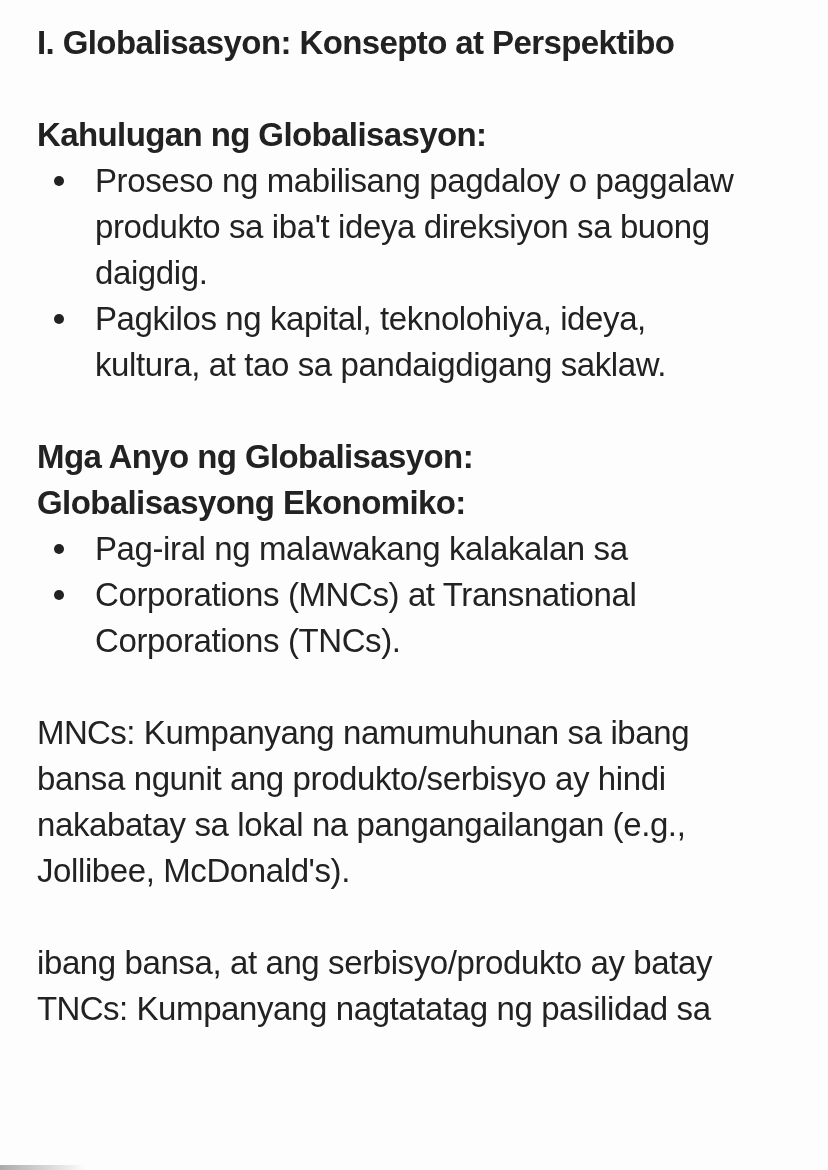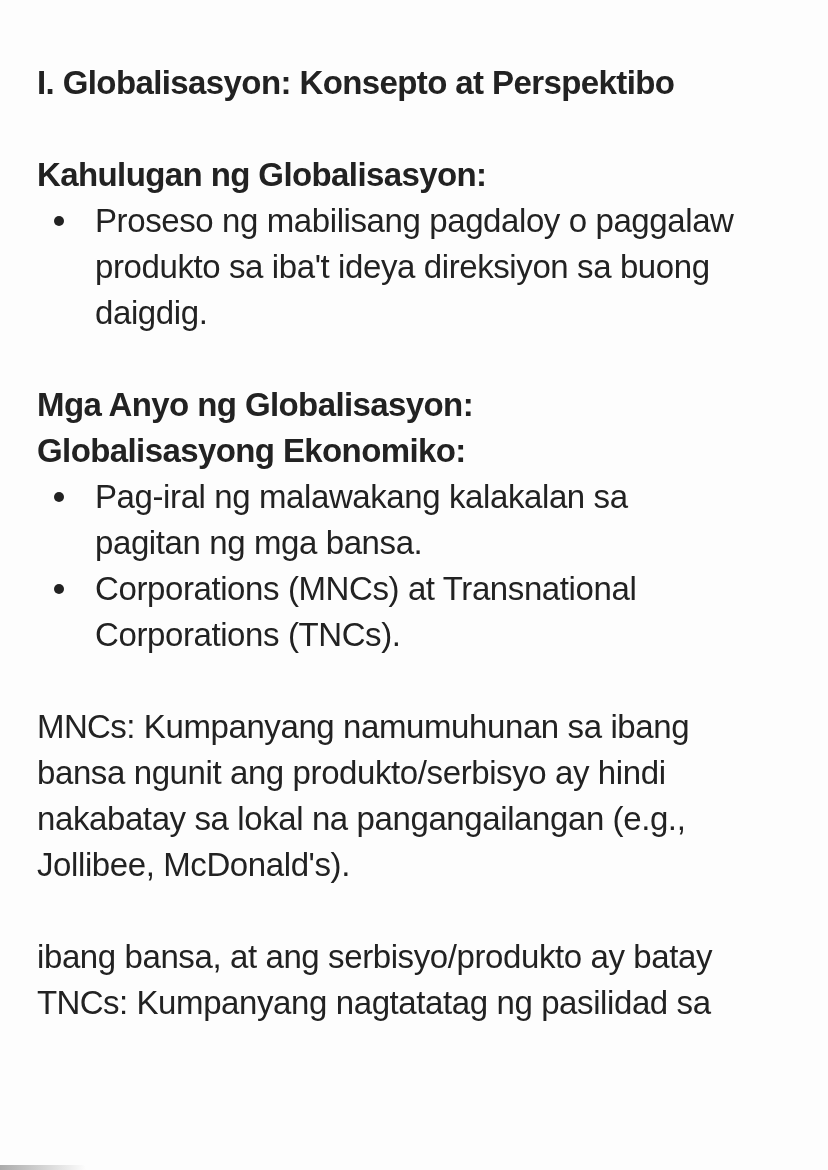--- a/index.html
+++ b/index.html
@@ -10,21 +10,20 @@
     overflow: hidden;
     background: #fdfdfd;
   }
   body {
     font-family: "Liberation Sans", "DejaVu Sans", sans-serif;
     color: #222222;
     position: relative;
   }
   .content {
     padding: 20px 35px 0 37px;
-    margin-top: 40px;
   }
   .line {
     display: block;
     height: 46px;
     line-height: 46px;
     font-size: 33px;
     letter-spacing: -0.4px;
     white-space: nowrap;
   }
   .title, .heading {
@@ -84,32 +83,40 @@
       <div class="bullet-item">
         <span class="bullet-marker">
           <span class="dot"></span>
         </span>
         <div class="bullet-text">
           <div class="line">Proseso ng mabilisang pagdaloy o paggalaw</div>
           <div class="line">produkto sa iba't ideya direksiyon sa buong</div>
           <div class="line">daigdig.</div>
         </div>
       </div>
+      <div class="bullet-item">
+        <span class="bullet-marker">
+          <span class="dot"></span>
+        </span>
+        <div class="bullet-text">
+          <div class="line">Pagkilos ng kapital, teknolohiya, ideya,</div>
+          <div class="line">kultura, at tao sa pandaigdigang saklaw.</div>
+        </div>
+      </div>
     </div>
     <div class="spacer"></div>
     <div class="line heading">Mga Anyo ng Globalisasyon:</div>
     <div class="line heading">Globalisasyong Ekonomiko:</div>
     <div class="bullet-list">
       <div class="bullet-item">
         <span class="bullet-marker">
           <span class="dot"></span>
         </span>
         <div class="bullet-text">
           <div class="line">Pag-iral ng malawakang kalakalan sa</div>
-          <div class="line">pagitan ng mga bansa.</div>
         </div>
       </div>
       <div class="bullet-item">
         <span class="bullet-marker">
           <span class="dot"></span>
         </span>
         <div class="bullet-text">
           <div class="line">Corporations (MNCs) at Transnational</div>
           <div class="line">Corporations (TNCs).</div>
         </div>

